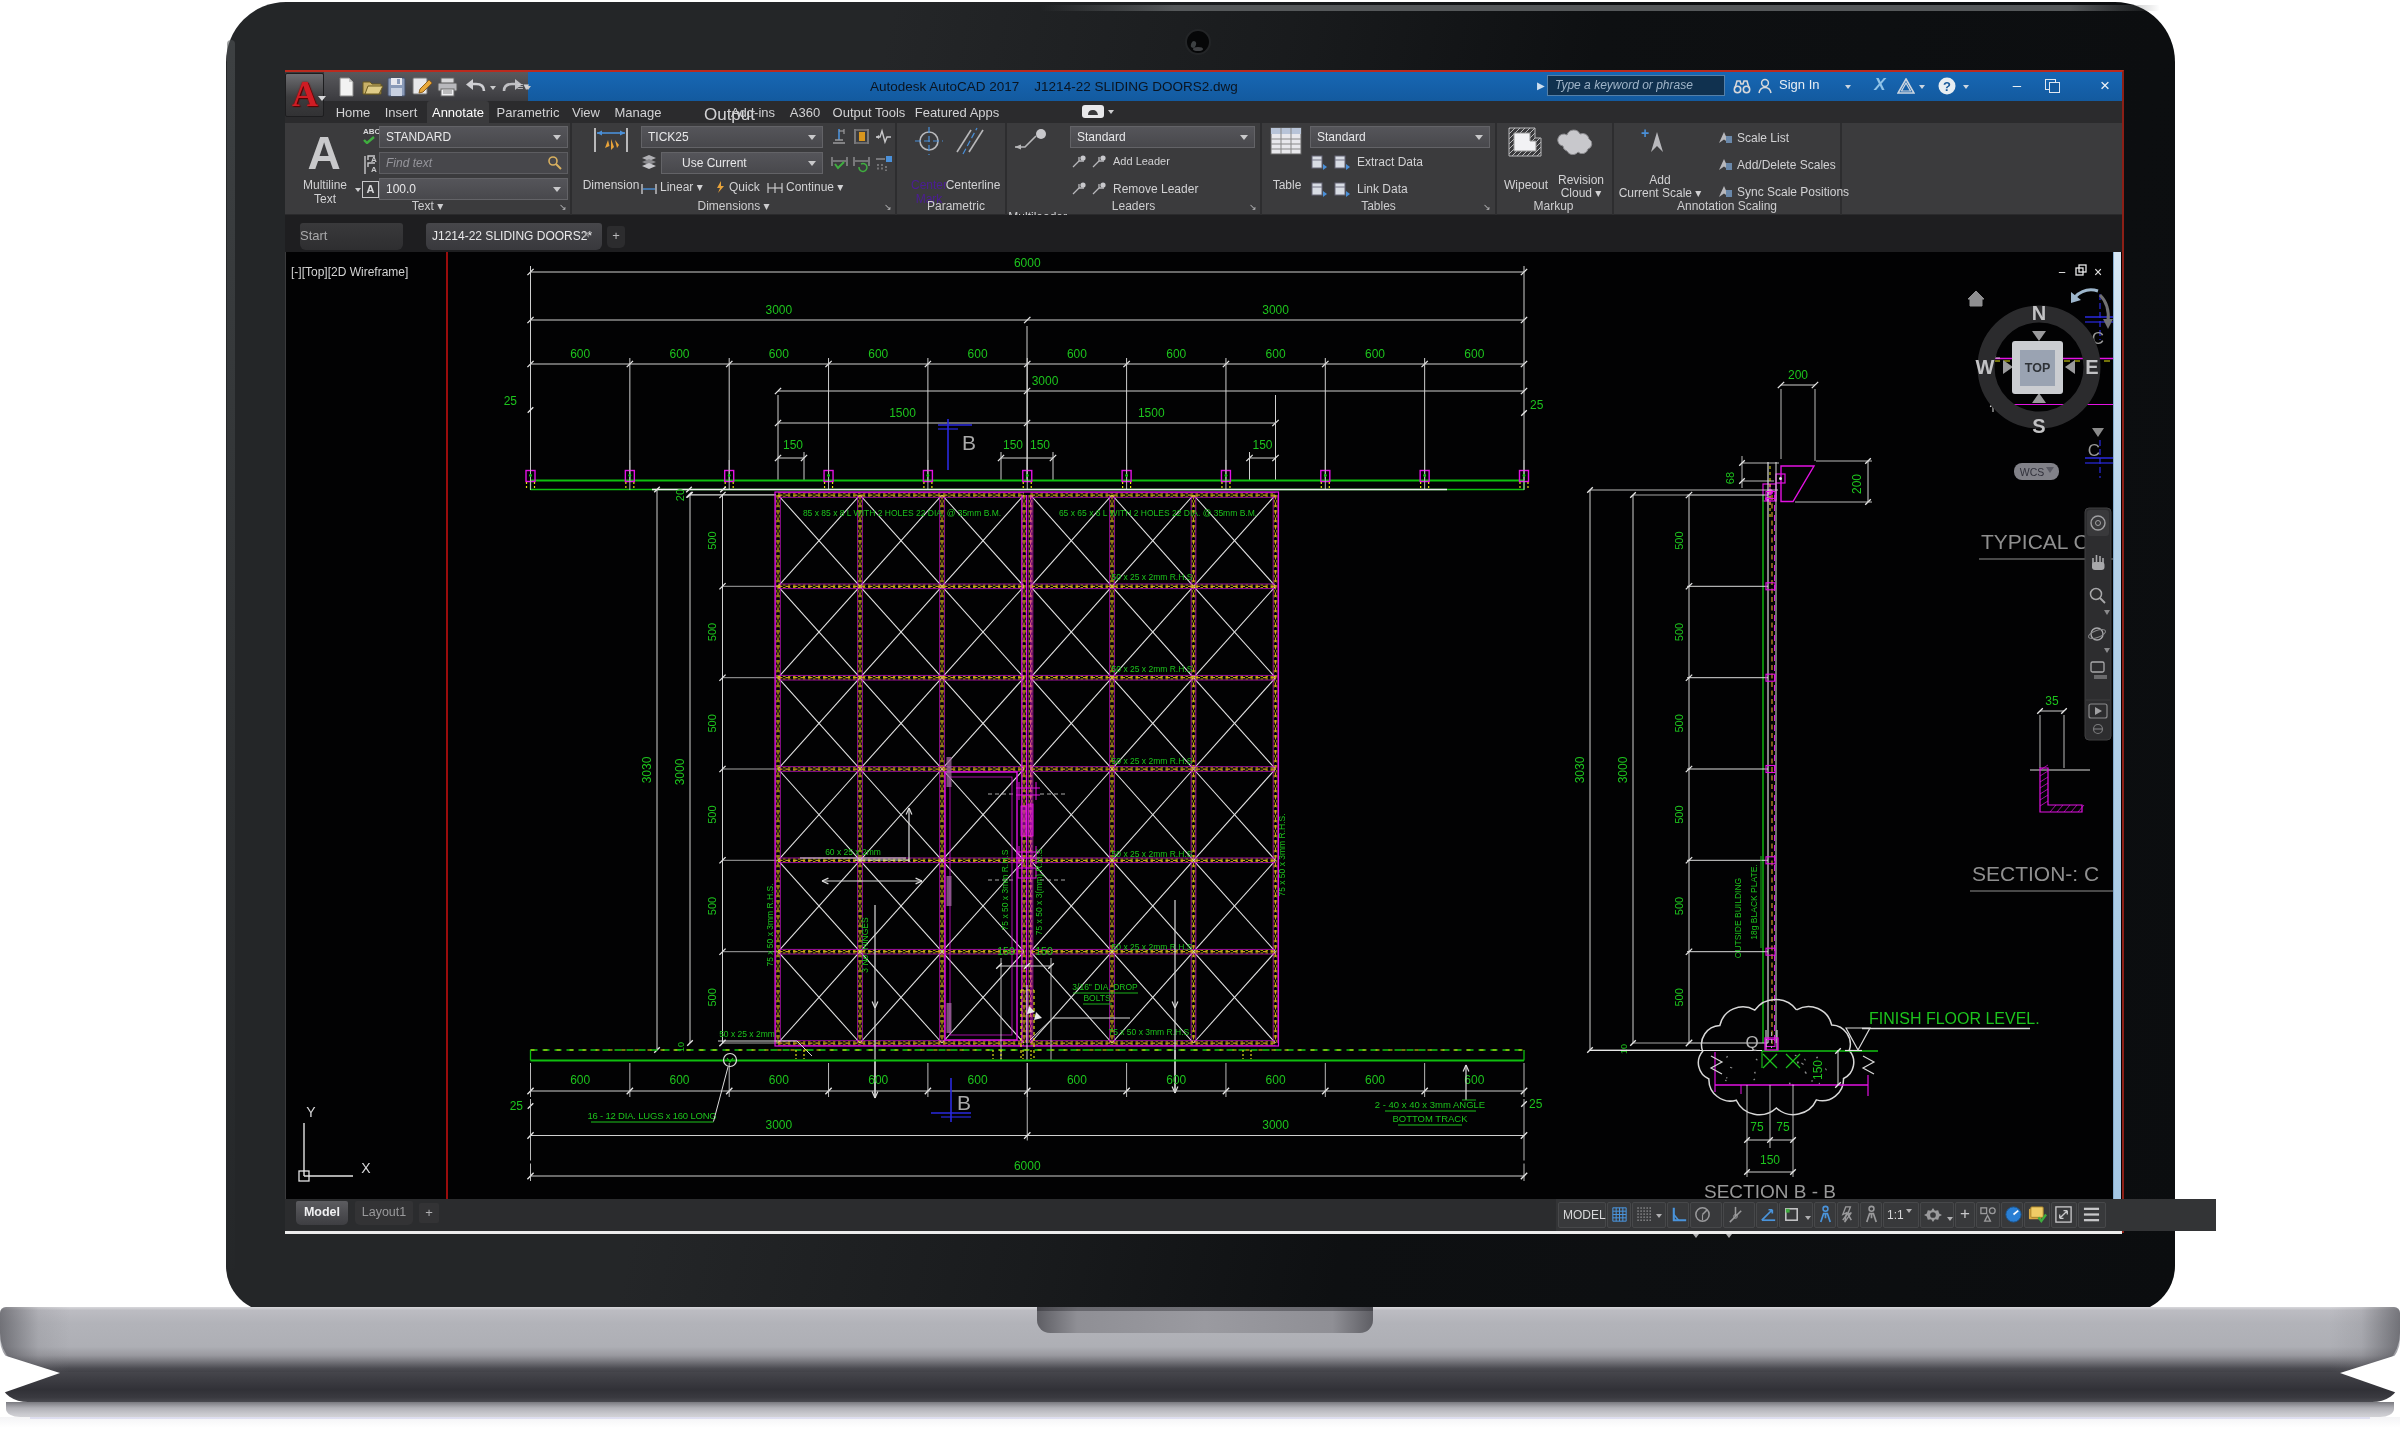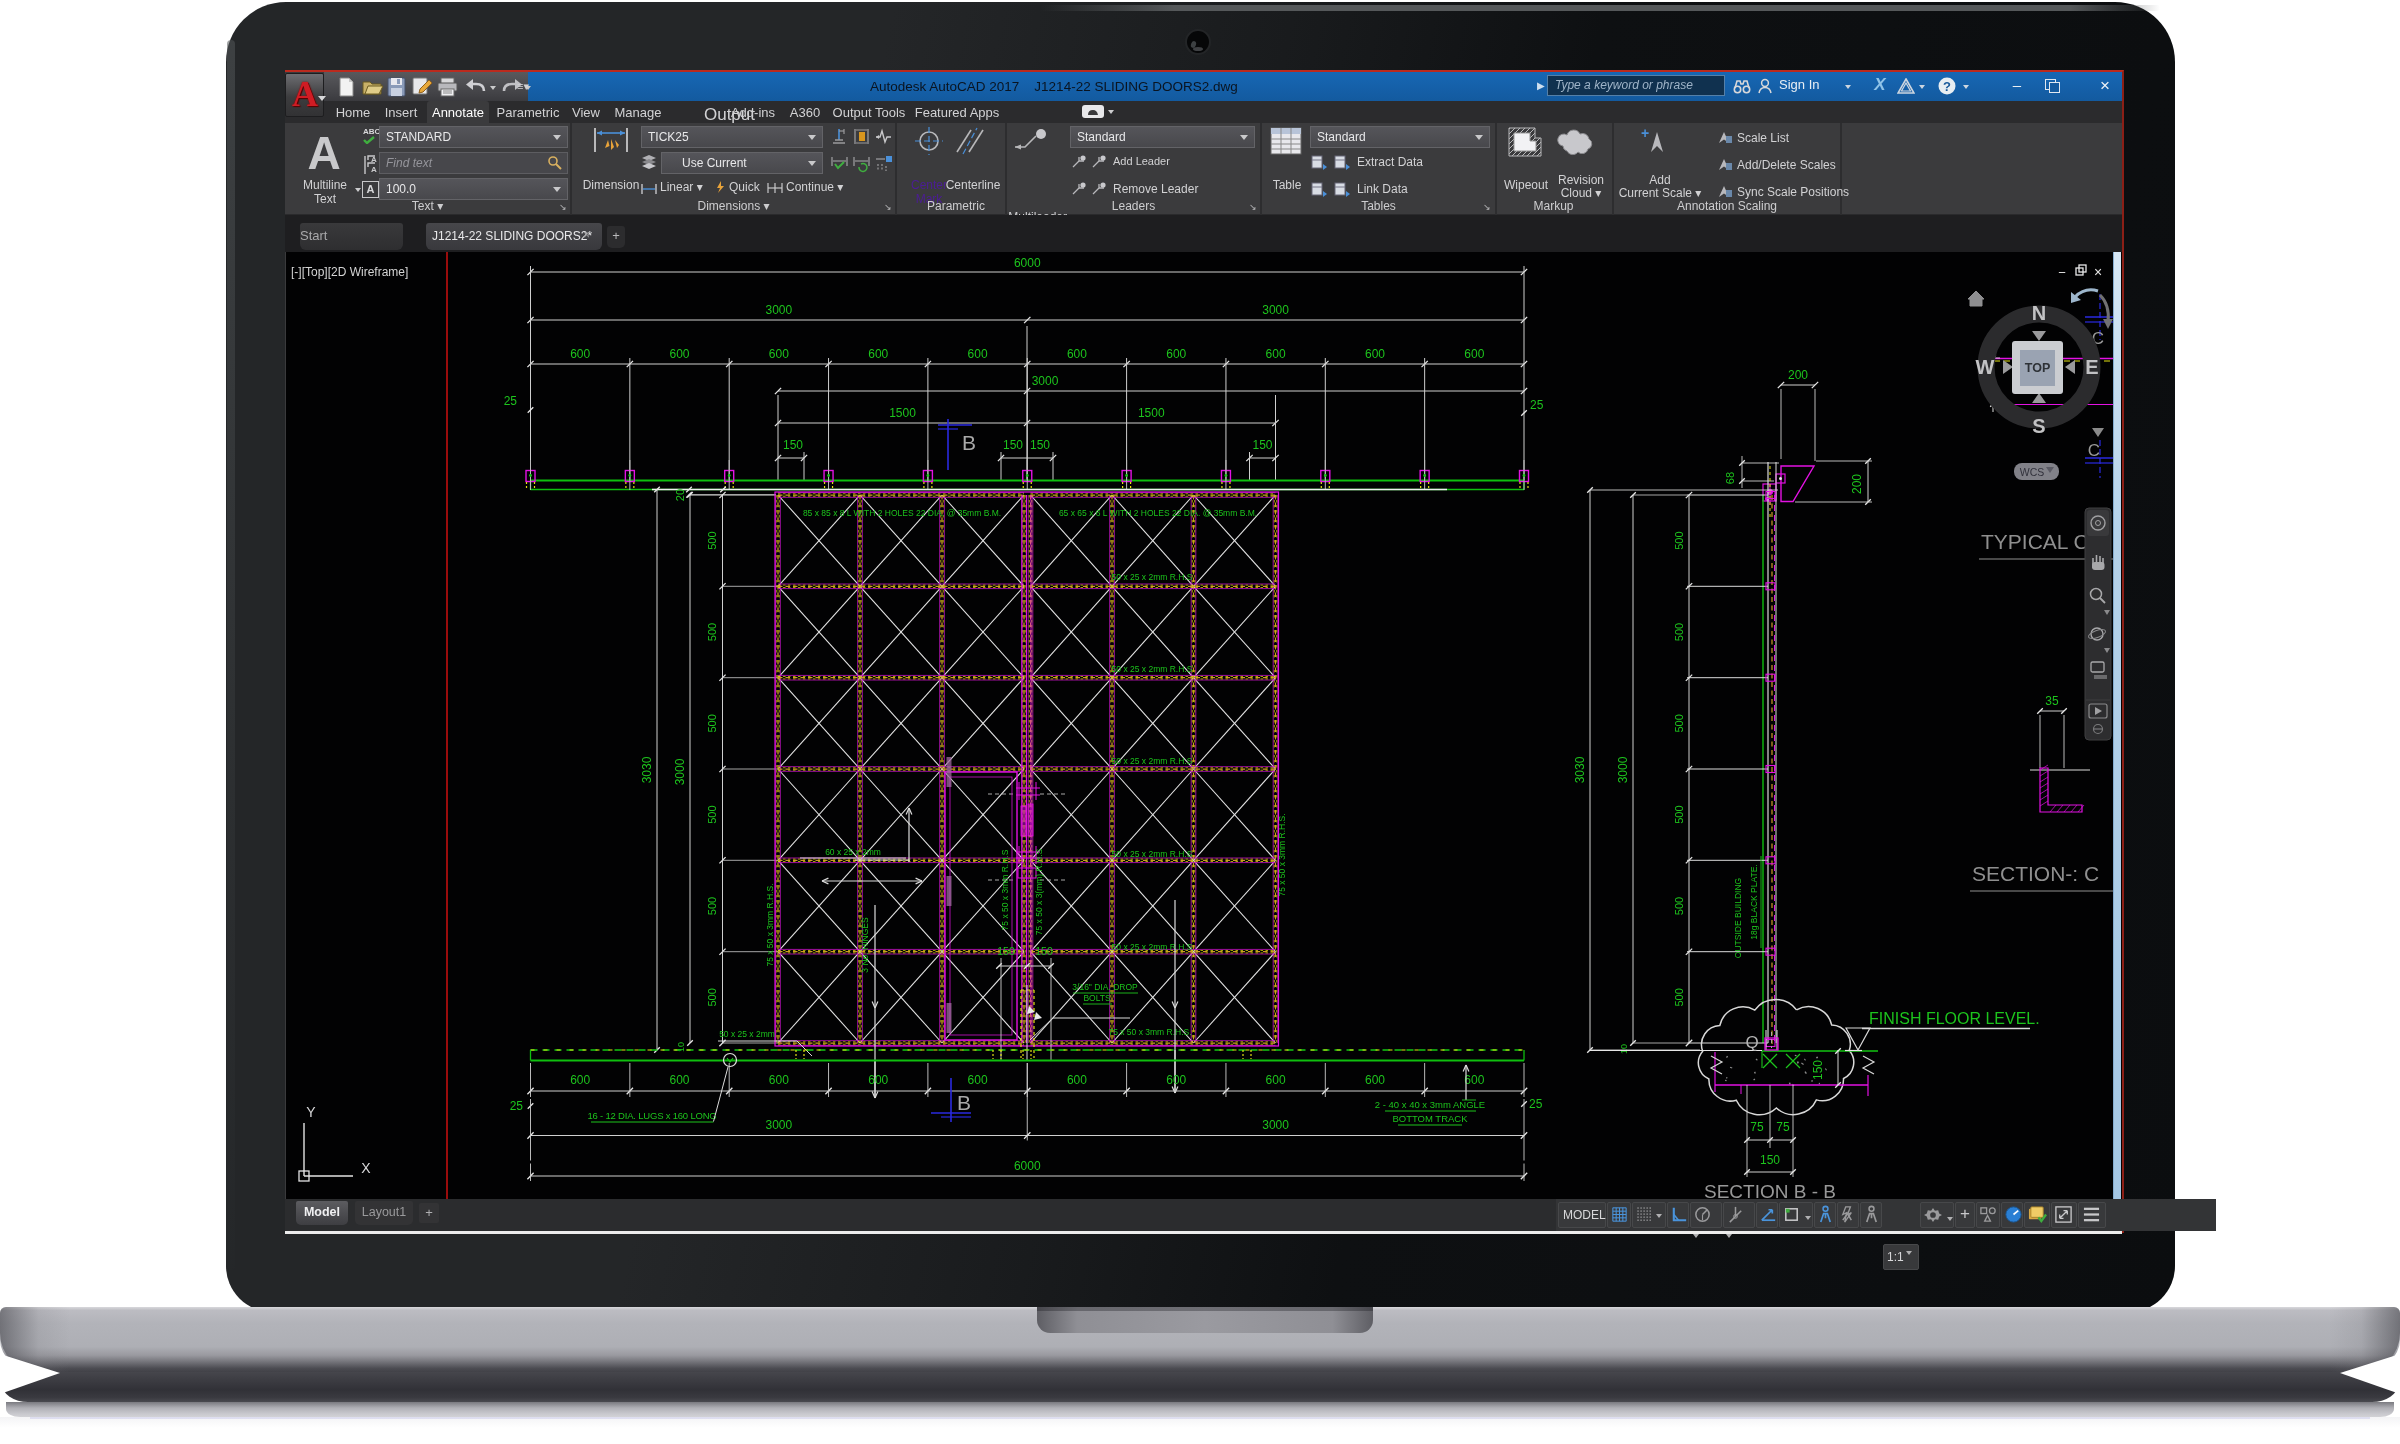--- a/index.html
+++ b/index.html
@@ -1154,21 +1154,21 @@
         <path d="M4 18 L7 9 L11 9 L14 18 M9 9 L9 14" stroke="#4a94dc" stroke-width="1.8" fill="none"></path>
       </svg></div>
     <div class="sbtn" style="left:281px;width:22px;"><svg width="17" height="19" viewBox="0 0 18 20" style="margin:2px">
         <path d="M6 2 L3 10 L7 8 L5 18 L12 8 L8 10 L11 2 Z" fill="none" stroke="#9a9a9c" stroke-width="1.4"></path>
         <path d="M3 16 L8 9 L12 16" stroke="#9a9a9c" fill="none" stroke-width="1.6"></path>
       </svg></div>
     <div class="sbtn" style="left:304px;width:22px;"><svg width="17" height="19" viewBox="0 0 18 20" style="margin:2px">
         <circle cx="9" cy="4" r="2.6" fill="none" stroke="#9a9a9c" stroke-width="1.6"></circle>
         <path d="M4 18 L7 9 L11 9 L14 18 M9 9 L9 14" stroke="#9a9a9c" stroke-width="1.8" fill="none"></path>
       </svg></div>
-    <div class="sbtn" style="left:327px;width:36px;margin-top:42px;"><span style="color:#d8d8da;font-size:12px;line-height:24px;margin-left:3px;">1:1</span><span style="display:inline-block;vertical-align:6px;margin-left:2px;border-left:3.5px solid transparent;border-right:3.5px solid transparent;border-top:4px solid #b0b0b2;"></span></div>
+    <div class="sbtn" style="left:327px;width:36px;"><span style="color:#d8d8da;font-size:12px;line-height:24px;margin-left:3px;">1:1</span><span style="display:inline-block;vertical-align:6px;margin-left:2px;border-left:3.5px solid transparent;border-right:3.5px solid transparent;border-top:4px solid #b0b0b2;"></span></div>
     <div class="sbtn" style="left:364px;width:34px;"><svg width="18" height="18" viewBox="0 0 19 19" style="margin:3px">
         <path d="M9.5 2 L11.5 5 L15 4.5 L16 8 L19 9.5 L16 11 L15 14.5 L11.5 14 L9.5 17 L7.5 14 L4 14.5 L3 11 L0 9.5 L3 8 L4 4.5 L7.5 5 Z" fill="#9a9a9c"></path>
         <circle cx="9.5" cy="9.5" r="3" fill="#38393b"></circle>
       </svg><span style="display:inline-block;vertical-align:6px;margin-left:2px;border-left:3.5px solid transparent;border-right:3.5px solid transparent;border-top:4px solid #b0b0b2;"></span></div>
     <div class="sbtn" style="left:399px;width:20px;"><span style="color:#c8c8ca;font-size:17px;line-height:22px;margin-left:4px;">+</span></div>
     <div class="sbtn" style="left:420px;width:24px;"><svg width="19" height="19" viewBox="0 0 20 20" style="margin:2px">
         <rect x="2" y="3" width="6" height="6" fill="none" stroke="#9a9a9c" stroke-width="1.4"></rect>
         <circle cx="14" cy="6" r="3" fill="none" stroke="#9a9a9c" stroke-width="1.4"></circle>
         <path d="M6 17 L9 11 L12 17 Z" fill="none" stroke="#9a9a9c" stroke-width="1.4"></path>
       </svg></div>

